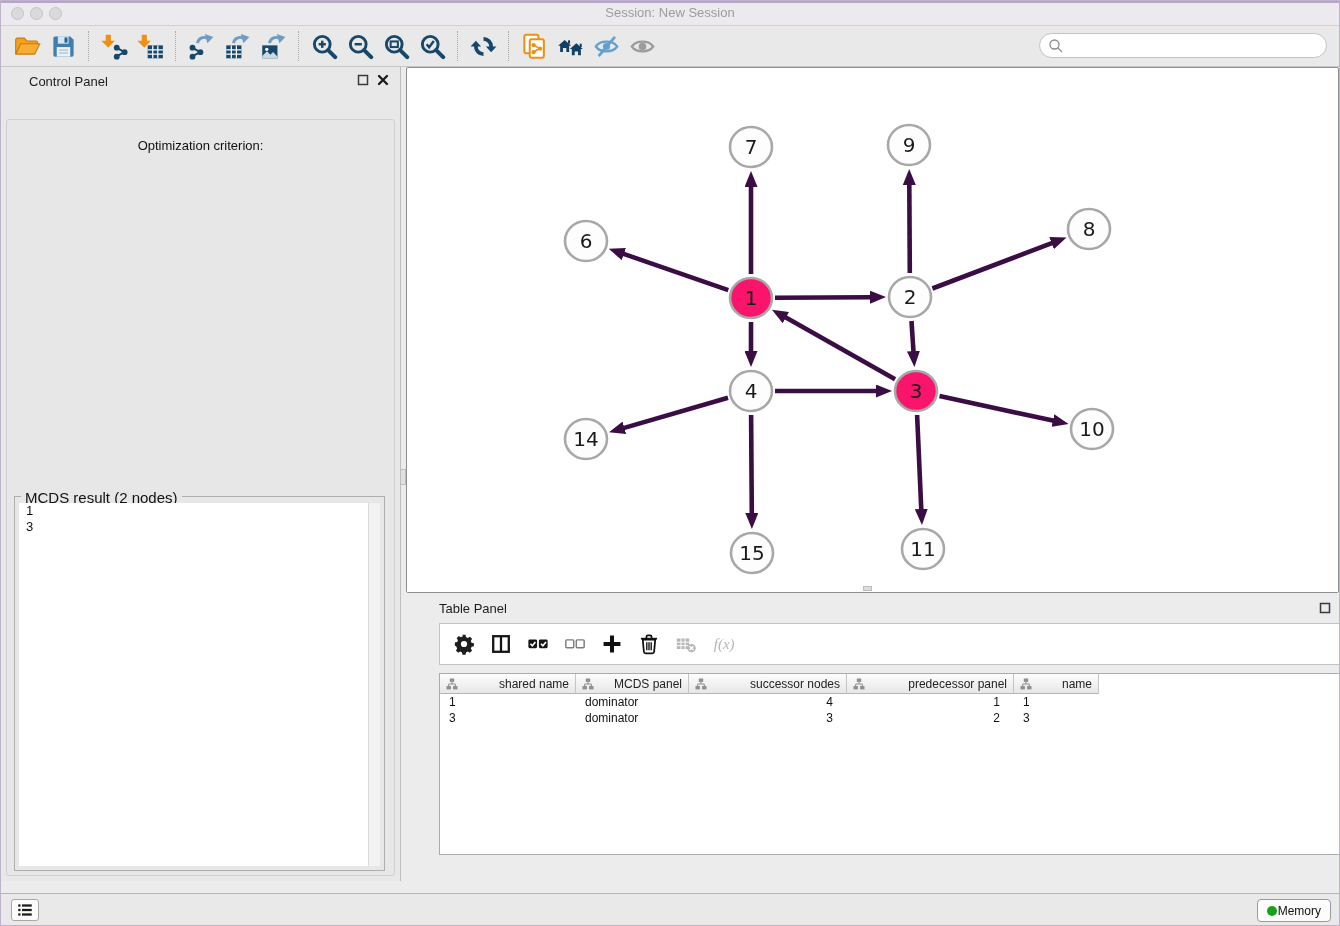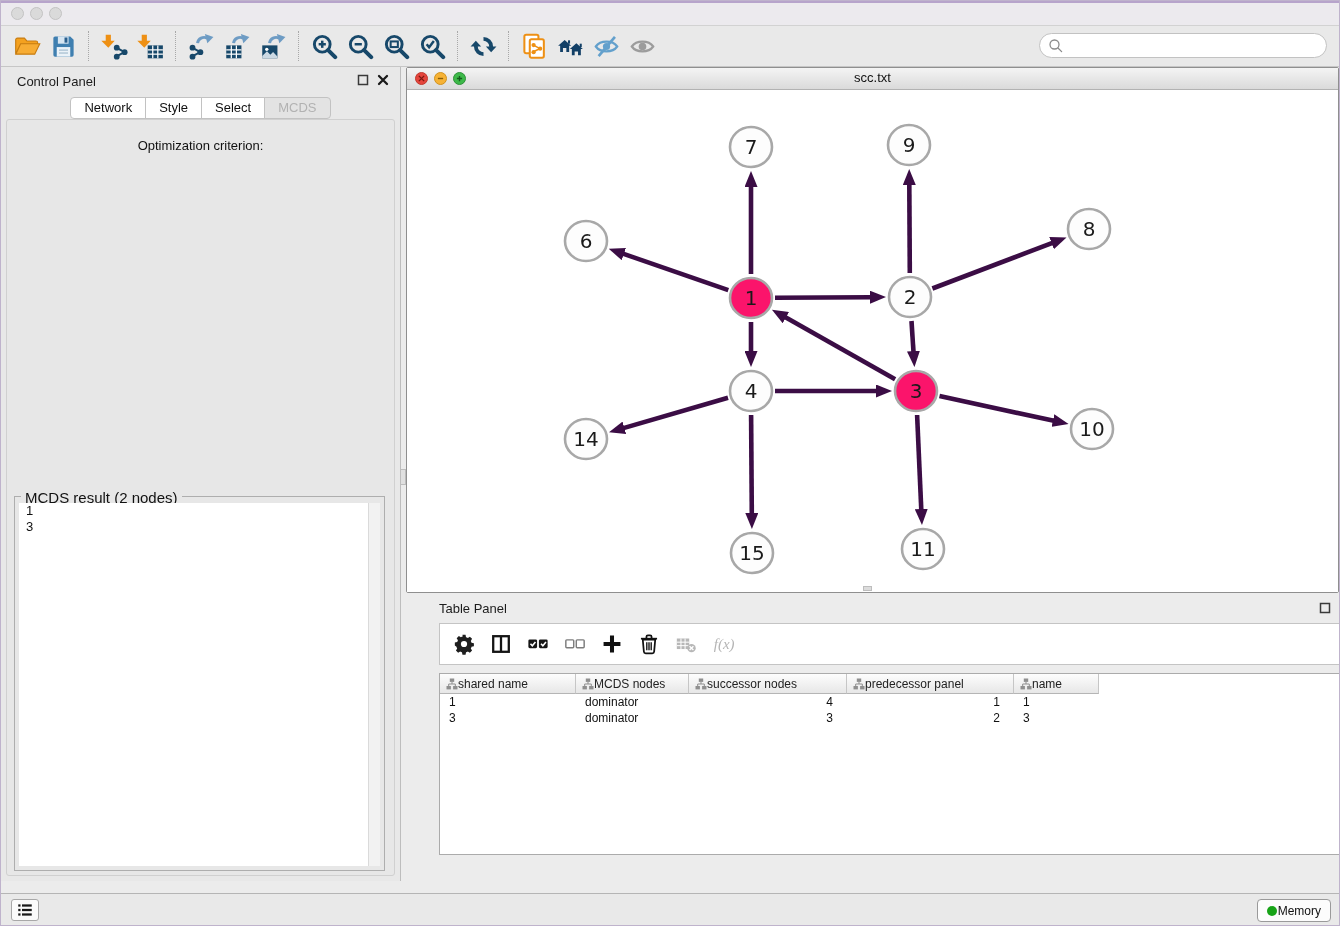--- a/index.html
+++ b/index.html
@@ -17,21 +17,21 @@
            border-bottom:1px solid #c6c6c6;display:flex;align-items:center;padding-left:8px;box-sizing:border-box;}
   .tb-btn{width:36px;height:34px;display:flex;align-items:center;justify-content:center;}
   .tb-btn svg{width:27px;height:27px;}
   .tb-sep{width:0;height:30px;border-left:1px dotted #a8a8a8;margin:0 7px;}
   .search-box{position:absolute;right:12px;top:7px;width:288px;height:25px;background:#fff;
               border:1px solid #c2c2c2;border-radius:13px;display:flex;align-items:center;padding-left:7px;box-sizing:border-box;}
   .search-box input{border:none;outline:none;flex:1;font-size:13px;background:transparent;height:20px;}
   
   .control-panel{position:absolute;left:0;top:66px;width:400px;height:814px;background:#e8e8e8;
                  border-right:1px solid #bdbdbd;box-sizing:border-box;}
-  .panel-title{position:absolute;left:16px;top:7px;font-size:13px;color:#1c1c1c;}
+  .panel-title{position:absolute;left:28px;top:7px;font-size:13px;color:#1c1c1c;}
   .panel-ctl{position:absolute;top:6px;width:14px;height:14px;display:flex;align-items:center;justify-content:center;}
   .cp-tabs{position:absolute;top:30px;left:0;right:0;display:flex;justify-content:center;}
   .seg-tab{height:20px;line-height:20px;padding:0 13px;background:#fff;border:1px solid #c2c2c2;
            font-size:13px;color:#111;margin-left:-1px;position:relative;}
   .seg-tab:first-child{border-radius:4px 0 0 4px;margin-left:0;}
   .seg-tab:last-child{border-radius:0 4px 4px 0;}
   .seg-tab.active{background:#e3e3e3;color:#b2b2b2;}
   .cp-body{position:absolute;top:52px;left:5px;right:5px;bottom:5px;background:#e7e7e7;
            border:1px solid #d0d0d0;border-radius:3px;}
   .opt-label{position:absolute;top:18px;width:100%;text-align:center;font-size:13px;color:#111;}
@@ -64,21 +64,21 @@
   .tp-toolbar{position:absolute;left:12px;top:26px;width:909px;height:42px;background:#fff;
               border:1px solid #c4c4c4;display:flex;align-items:center;padding-left:13px;gap:0;box-sizing:border-box;}
   .tp-icon{height:24px;display:flex;align-items:center;justify-content:center;margin-right:15px;}
   .tp-icon svg{height:22px;}
   .tp-table{position:absolute;left:12px;top:76px;width:909px;height:182px;background:#fff;
             border:1px solid #ababab;box-sizing:border-box;overflow:hidden;}
   .thead{display:flex;height:20px;}
   .th{display:flex;align-items:center;background:linear-gradient(#fdfdfd,#e7e7e7);
       border-right:1px solid #c6c6c6;border-bottom:1px solid #b5b5b5;box-sizing:border-box;font-size:12px;color:#222;}
   .th .tree{margin-left:6px;display:flex;}
-  .th .lbl{flex:1;text-align:left;padding-right:6px;}
+  .th .lbl{flex:1;text-align:right;padding-right:6px;}
   .trow{display:flex;height:16px;}
   .td{font-size:12px;line-height:16px;box-sizing:border-box;color:#111;overflow:hidden;white-space:nowrap;}
   .td.left{padding-left:9px;text-align:left;}
   .td.right{padding-right:14px;text-align:right;}
   .tp-tabs{position:absolute;left:0;right:0;top:268px;display:flex;justify-content:center;}
   .tp-tabs .seg-tab{height:21px;line-height:21px;border-radius:0;}
   .tp-tabs .seg-tab:first-child{border-radius:5px 0 0 5px;}
   .tp-tabs .seg-tab:last-child{border-radius:0 5px 5px 0;}
   
   .statusbar{position:absolute;left:0;top:892px;right:0;height:34px;background:#e9e9e9;border-top:1px solid #b5b5b5;box-sizing:border-box;}
@@ -90,20 +90,21 @@
 </style>
 </head>
 <body>
 
 <div class="app">
 
   <div class="titlebar">
     <span class="tl gray" style="left:10px"></span>
     <span class="tl gray" style="left:29px"></span>
     <span class="tl gray" style="left:48px"></span>
+    <div class="title">Session: New Session</div>
   </div>
 
   <div class="toolbar" id="main-toolbar">
     <div class="tb-btn">
         <span style="display:flex;width:27px;height:27px">
           <svg viewBox="0 0 24 24" width="100%" height="100%">
             <path d="M1.5 18.5 V6 a1.5 1.5 0 0 1 1.5-1.5 h6.2 l2.2 2.6 h8.1 A1.5 1.5 0 0 1 21 8.6 V10 H6 z" fill="#F4A11F" stroke="#c87d12" stroke-width="1"></path>
             <path d="M1.6 18.8 L5.9 9.6 h17 L18.4 18.8 z" fill="#F7AC33" stroke="#c87d12" stroke-width="1"></path>
           </svg>
         </span>
@@ -301,60 +302,36 @@
     <div class="panel-ctl" style="right:30px">
       <svg width="12" height="12" viewBox="0 0 12 12">
           <rect x="1.5" y="1.5" width="9" height="9" fill="none" stroke="#3a3a3a" stroke-width="1.5"></rect>
         </svg>
     </div>
     <div class="panel-ctl" style="right:10px">
       <svg width="12" height="12" viewBox="0 0 12 12">
           <path d="M2 2 L10 10 M10 2 L2 10" stroke="#1a1a1a" stroke-width="2.3" stroke-linecap="round"></path>
         </svg>
     </div>
-    <div class="cp-tabs" id="cp-tabs">
-        <div class="seg-tab">Network</div>
-        <div class="seg-tab">Style</div>
-        <div class="seg-tab">Select</div>
-        <div class="seg-tab active">MCDS</div>
-      </div>
     <div class="cp-body">
       <div class="opt-label">Optimization criterion:</div>
       <div class="result-fs">
         <div class="result-legend">MCDS result (2 nodes)</div>
         <div class="result-list" id="result-list">
           <div class="result-scroll"></div>
         <div class="result-item">1</div>
             <div class="result-item">3</div>
           </div>
       </div>
     </div>
   </div>
 
   <div class="v-split-handle"></div>
 
   <div class="network-window">
-    <div class="nw-titlebar">
-      <span class="nw-tl" style="left:8px;background:#e5453c;border:1px solid #c0392f;color:#7c1812">
-        <svg width="7" height="7" viewBox="0 0 8 8">
-            <path d="M1 1 L7 7 M7 1 L1 7" stroke="#7c1812" stroke-width="1.6"></path>
-          </svg>
-      </span>
-      <span class="nw-tl" style="left:27px;background:#f6b235;border:1px solid #d1921e">
-        <svg width="7" height="7" viewBox="0 0 8 8">
-            <path d="M1 4 H7" stroke="#8a5d06" stroke-width="1.6"></path>
-          </svg>
-      </span>
-      <span class="nw-tl" style="left:46px;background:#3db949;border:1px solid #2d9038">
-        <svg width="7" height="7" viewBox="0 0 8 8">
-            <path d="M4 1 V7 M1 4 H7" stroke="#145c1c" stroke-width="1.6"></path>
-          </svg>
-      </span>
-      <div class="nw-title">scc.txt</div>
-    </div>
     <div class="nw-canvas">
       <svg id="graph-svg" width="931" height="502" viewBox="0 0 931 502">
           <defs>
             <marker id="arrow" viewBox="0 0 16 13" refX="1" refY="6.5" markerWidth="16" markerHeight="13" orient="auto" markerUnits="userSpaceOnUse">
               <path d="M0,0 L16,6.5 L0,13 Z" fill="#3B0D45"></path>
             </marker>
           </defs>
           <line x1="344.0" y1="184.0" x2="344.0" y2="96.0" stroke="#3B0D45" stroke-width="4.6" marker-end="url(#arrow)"></line>
           <line x1="321.3" y1="200.2" x2="215.9" y2="163.7" stroke="#3B0D45" stroke-width="4.6" marker-end="url(#arrow)"></line>
           <line x1="368.0" y1="207.8" x2="464.0" y2="207.2" stroke="#3B0D45" stroke-width="4.6" marker-end="url(#arrow)"></line>
@@ -503,21 +480,21 @@
           </div>
           <div class="th" style="width: 113px;">
             <span class="tree">
               <svg width="12" height="12" viewBox="0 0 12 12">
                 <rect x="3.8" y="0.5" width="4.4" height="3.4" fill="#8f8f8f"></rect>
                 <rect x="0.5" y="8" width="4.4" height="3.4" fill="#8f8f8f"></rect>
                 <rect x="7.1" y="8" width="4.4" height="3.4" fill="#8f8f8f"></rect>
                 <path d="M6 4 v2 M2.7 8 V6 h6.6 v2" fill="none" stroke="#8f8f8f" stroke-width="1"></path>
               </svg>
             </span>
-            <span class="lbl">MCDS nodes</span>
+            <span class="lbl">MCDS panel</span>
           </div>
           <div class="th" style="width: 158px;">
             <span class="tree">
               <svg width="12" height="12" viewBox="0 0 12 12">
                 <rect x="3.8" y="0.5" width="4.4" height="3.4" fill="#8f8f8f"></rect>
                 <rect x="0.5" y="8" width="4.4" height="3.4" fill="#8f8f8f"></rect>
                 <rect x="7.1" y="8" width="4.4" height="3.4" fill="#8f8f8f"></rect>
                 <path d="M6 4 v2 M2.7 8 V6 h6.6 v2" fill="none" stroke="#8f8f8f" stroke-width="1"></path>
               </svg>
             </span>

